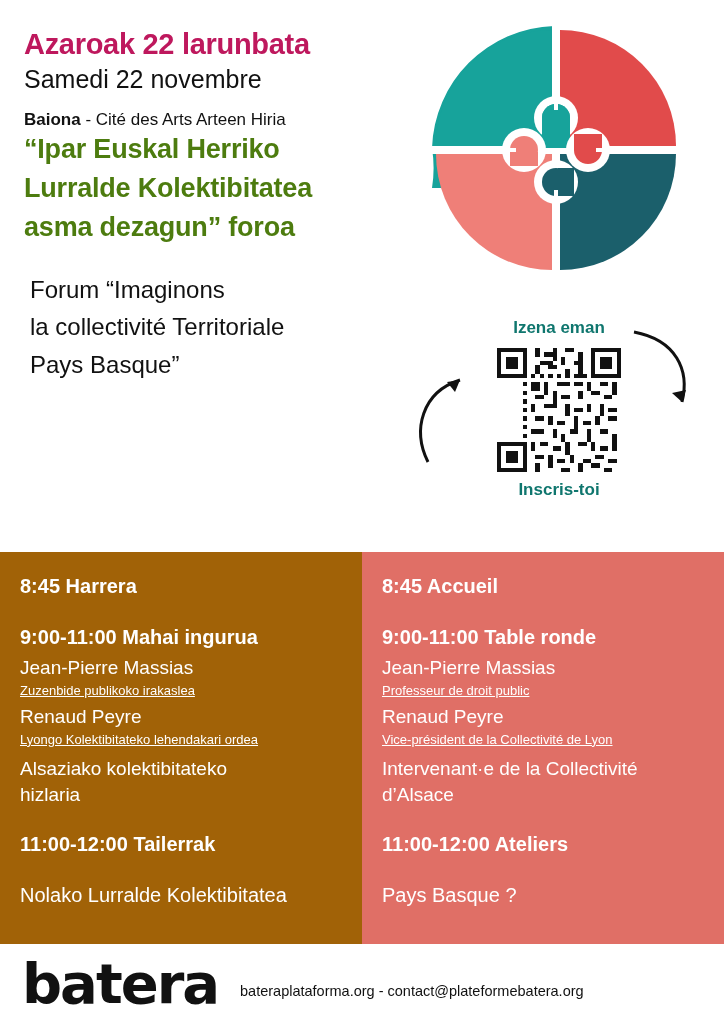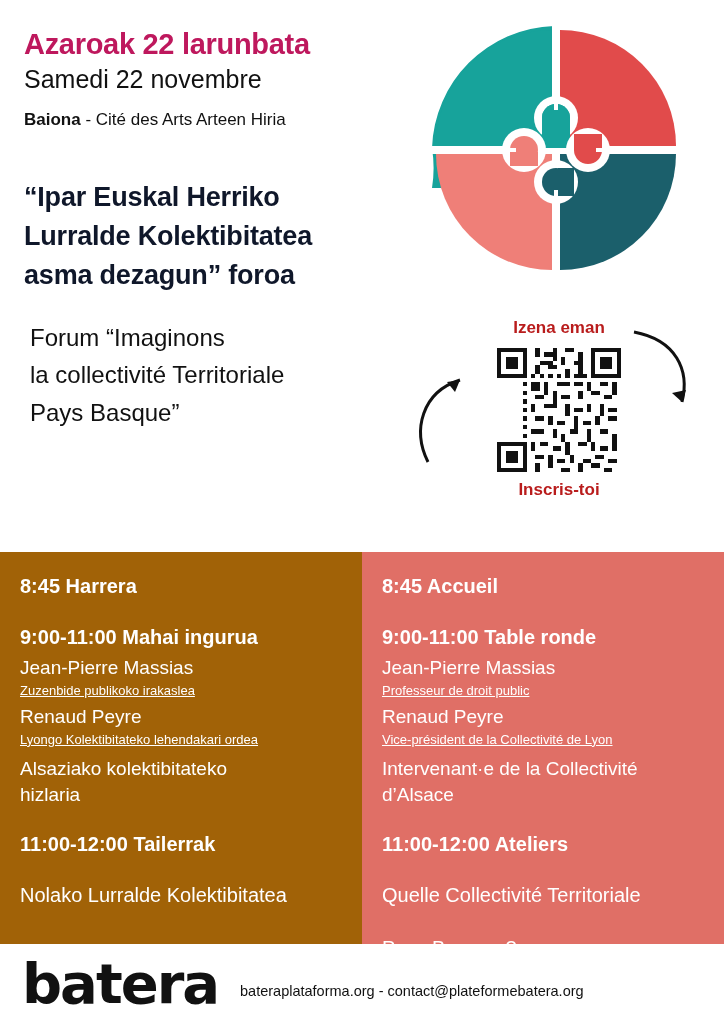--- a/index.html
+++ b/index.html
@@ -38,24 +38,23 @@
     margin-top: 2px;
   }
   .place {
     margin-top: 14px;
     font-size: 17px;
     color: #111111;
   }
   .place b { font-weight: bold; }
 
   .title-eu {
-    margin-top: 48px;
     font-size: 27px;
     font-weight: bold;
-    color: #0f172a;
+    color: #4d7c0f;
     line-height: 1.45;
     max-width: 420px;
     letter-spacing: -0.2px;
   }
   .title-fr {
     margin-top: 24px;
     margin-left: 6px;
     font-size: 24px;
     font-weight: normal;
     color: #111111;
@@ -76,21 +75,21 @@
   .qr-block {
     position: absolute;
     top: 318px;
     right: 30px;
     width: 270px;
     text-align: center;
   }
   .qr-label {
     font-size: 17px;
     font-weight: bold;
-    color: #b91c1c;
+    color: #0f766e;
   }
   .qr-label.bottom { margin-top: 8px; }
   .qr-img {
     margin: 10px auto 0;
     width: 124px;
     height: 124px;
     display: block;
   }
   .arrow-left {
     position: absolute;
@@ -448,21 +447,20 @@
 
       <div class="slot-time">9:00-11:00  Table ronde</div>
       <div class="person">Jean-Pierre Massias</div>
       <div class="role">Professeur de droit public</div>
       <div class="person">Renaud Peyre</div>
       <div class="role">Vice-président de la Collectivité de Lyon</div>
       <div class="plain">Intervenant·e de la Collectivité</div>
       <div class="plain" style="margin-top:0">d’Alsace</div>
 
       <div class="slot-time block-gap">11:00-12:00 Ateliers</div>
-      <div class="ws-line">Quelle Collectivité Territoriale</div>
       <div class="ws-line">Pays Basque ?</div>
     </div>
   </div>
 
   <div class="footer">
     <div class="logo-text">batera</div>
     <div class="footer-contact">bateraplataforma.org - contact@plateformebatera.org</div>
   </div>
 
 </div>

